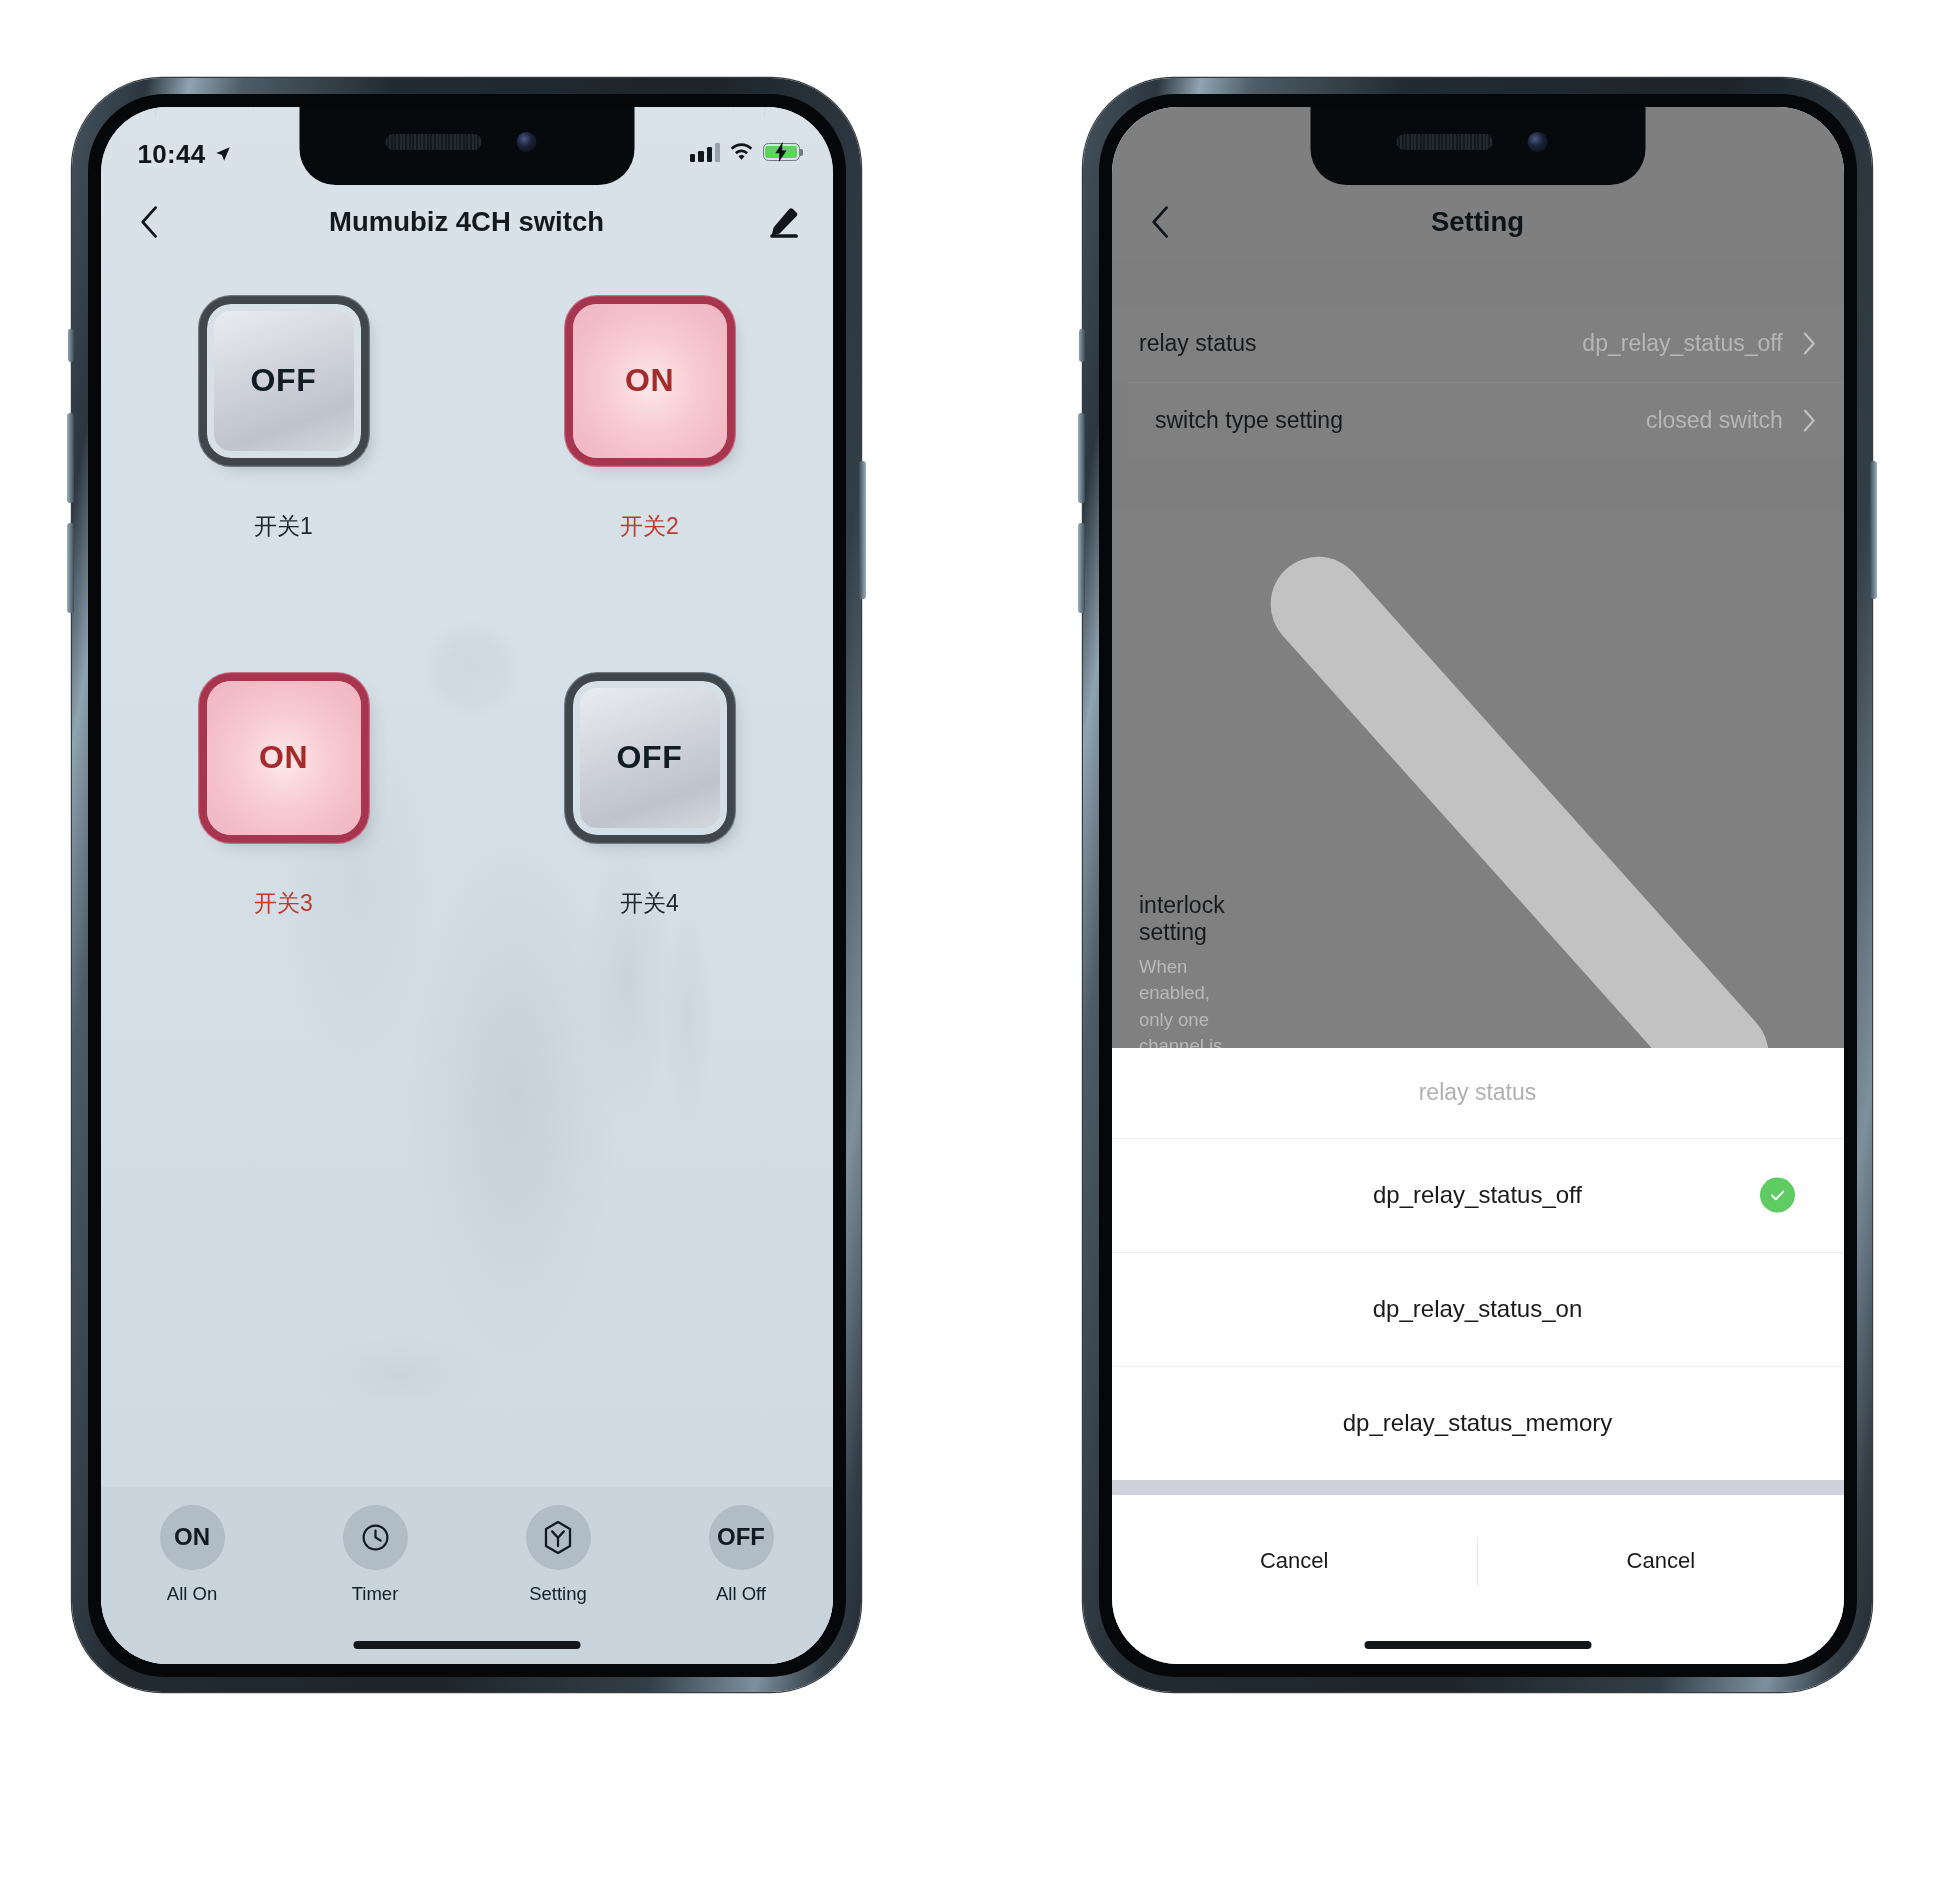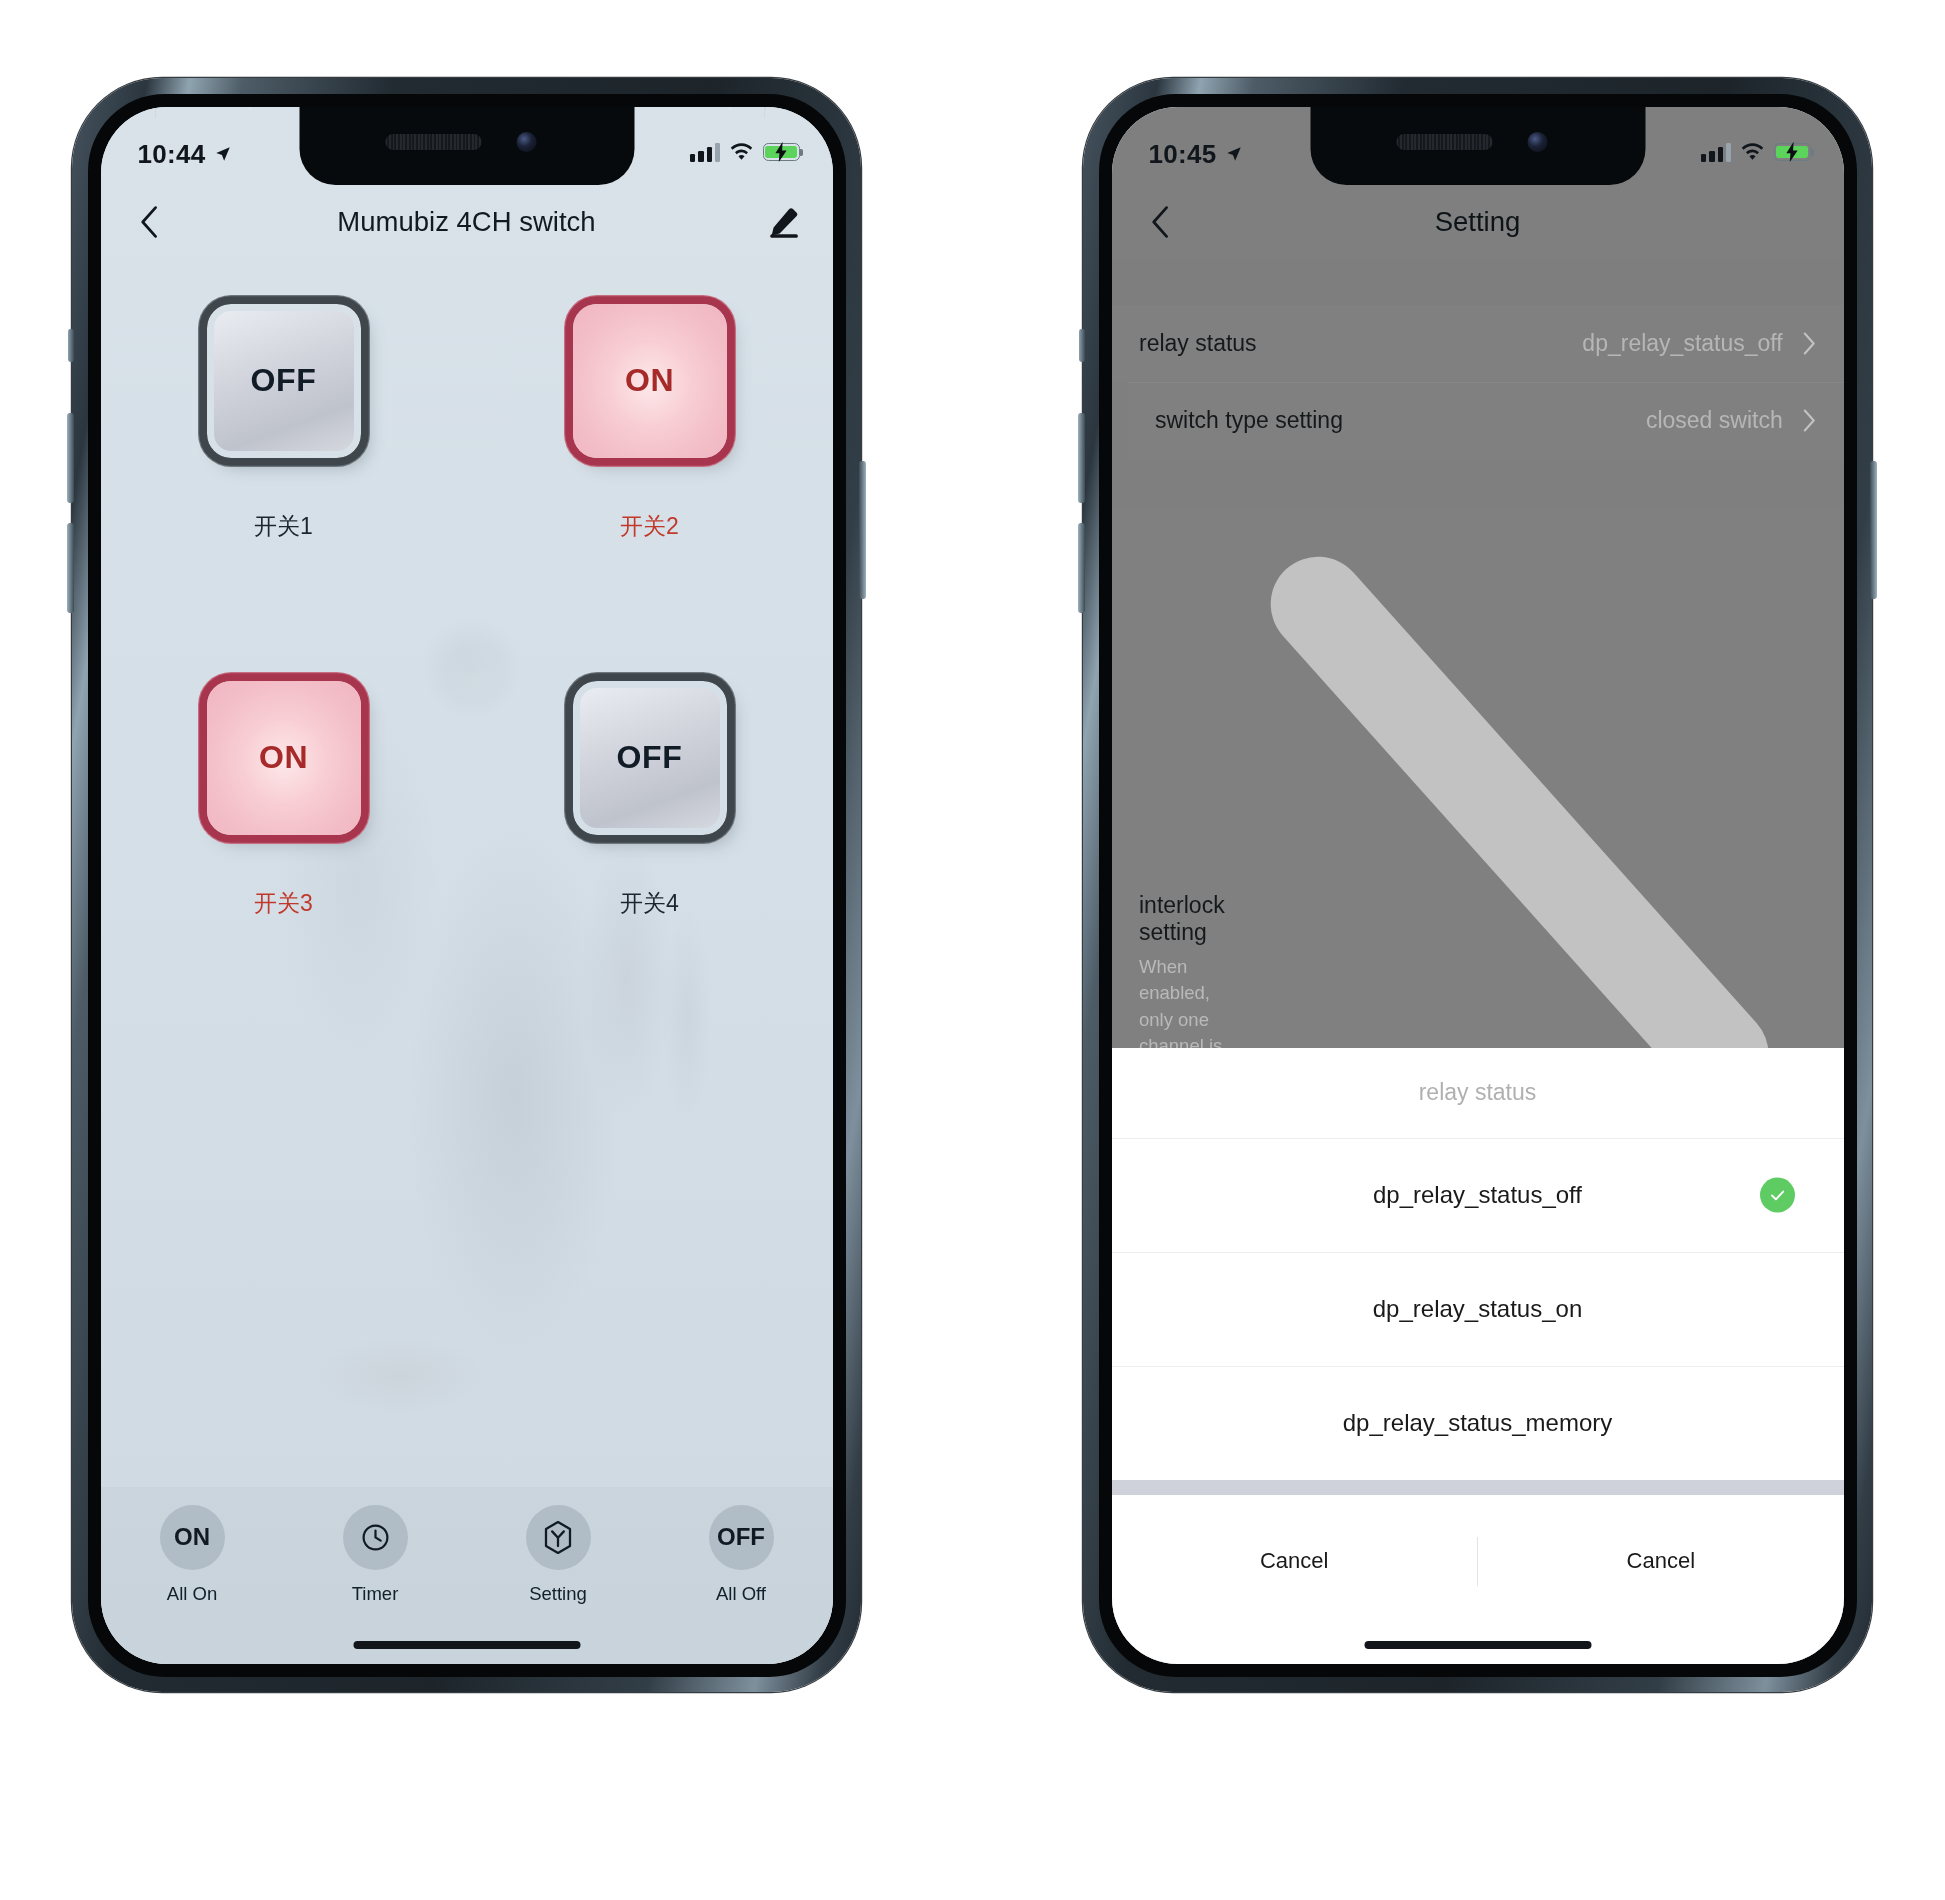--- a/index.html
+++ b/index.html
@@ -120,21 +120,21 @@
   .batt::after{content:"";position:absolute;right:-4.8px;top:5.4px;width:3px;height:7.2px;background:#6d7b84;border-radius:0 1.8px 1.8px 0;}
   .batt .fill{position:absolute;inset:1.8px;background:#5cd45c;border-radius:2.4px;}
   .batt .bolt{position:absolute;left:50%;top:50%;transform:translate(-50%,-50%);width:15.5px;height:20.3px;}
 
   .navbar {
     position: absolute; top: 79px; left:0; right:0; height: 72px; z-index:40;
     display:flex; align-items:center; justify-content:center;
   }
   .nav-back { position:absolute; left: 33px; top: 50%; transform:translateY(-50%);
               width: 32px; height:32px; display:flex;align-items:center;justify-content:center;cursor:pointer;}
-  .nav-title { font-size: 27.5px; color:#121a20; font-weight: 400; }
+  .nav-title { font-size: 27.5px; color:#121a20; font-weight: 700; }
   .nav-edit { position:absolute; right: 33px; top:50%; transform:translateY(-50%); width:33px;height:33px;cursor:pointer;}
 
   .switch-grid {
     position:absolute; top: 197px; left: 0; right: 0;
     display:grid; grid-template-columns: 1fr 1fr; row-gap: 0;
   }
   .sw-cell { display:flex; flex-direction:column; align-items:center; }
   .sw-cell.row2 { margin-top: 139px; }
   .sw-btn {
     width: 154px; height: 154px; border-radius: 24px;
@@ -350,47 +350,20 @@
     <div class="btn-side btn-mute"></div>
     <div class="btn-side btn-volup"></div>
     <div class="btn-side btn-voldn"></div>
     <div class="btn-side btn-power"></div>
 
     <div class="phone-inner">
       <div class="screen">
         <div class="s2">
           <div class="dim"></div>
 
-          <div class="statusbar">
-            <div class="sb-time">
-              <span>10:45</span>
-              <svg class="loc-arrow" viewBox="0 0 24 24">
-                <path d="M21 3 3 10.5l7.6 2.9L13.5 21z" fill="#10161b"></path>
-              </svg>
-            </div>
-            <div class="sb-right">
-              <span class="bars">
-                  <i></i>
-                  <i></i>
-                  <i></i>
-                  <i></i>
-                </span>
-              <svg class="wifi" viewBox="0 0 24 20">
-                <path d="M12 18.5 8.6 14.8a5 5 0 0 1 6.8 0z" fill="#10161b"></path>
-                <path d="M12 10.2c2 0 3.9.8 5.3 2.2l1.9-2.1A10.4 10.4 0 0 0 12 7.3c-2.8 0-5.4 1.1-7.2 3l1.9 2.1A7.4 7.4 0 0 1 12 10.2z" fill="#10161b"></path>
-                <path d="M12 3.3c3.9 0 7.5 1.6 10 4.2l1.9-2.1A16.7 16.7 0 0 0 12 .4C7.4.4 3.2 2.2.1 5.4L2 7.5A13.9 13.9 0 0 1 12 3.3z" fill="#10161b"></path>
-              </svg>
-              <span class="batt">
-                <span class="fill"></span>
-                <svg class="bolt" viewBox="0 0 12 18">
-                    <path d="M7.4 0 1 10h3.6L4 18 11 7.6H7z" fill="#0c0f12"></path>
-                  </svg>
-              </span>
-            </div>
-          </div>
 
           <div class="navbar">
             <div class="nav-back">
               <svg width="20.3" height="32" viewBox="0 0 24 40">
                 <path d="M20 2 4 20l16 18" fill="none" stroke="#10161b" stroke-width="3.4" stroke-linecap="round" stroke-linejoin="round"></path>
               </svg>
             </div>
             <div class="nav-title">Setting</div>
           </div>
 

